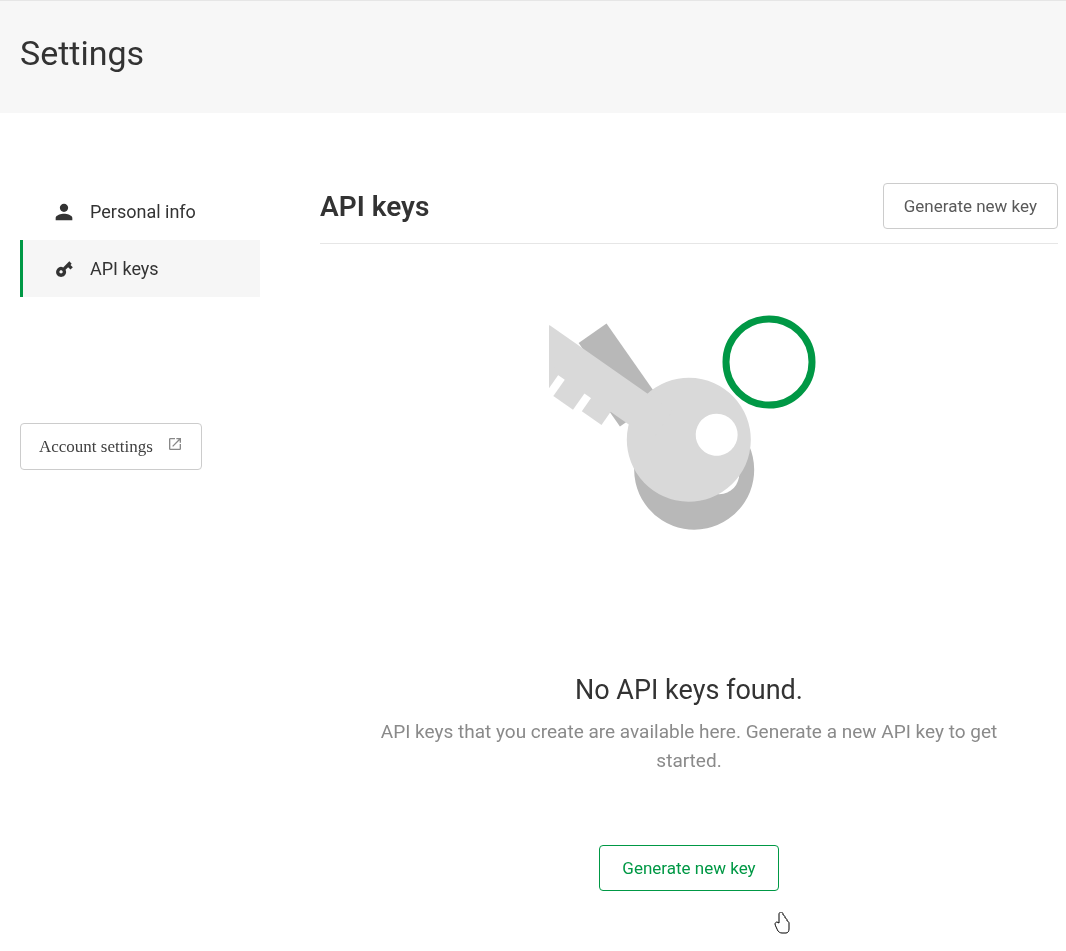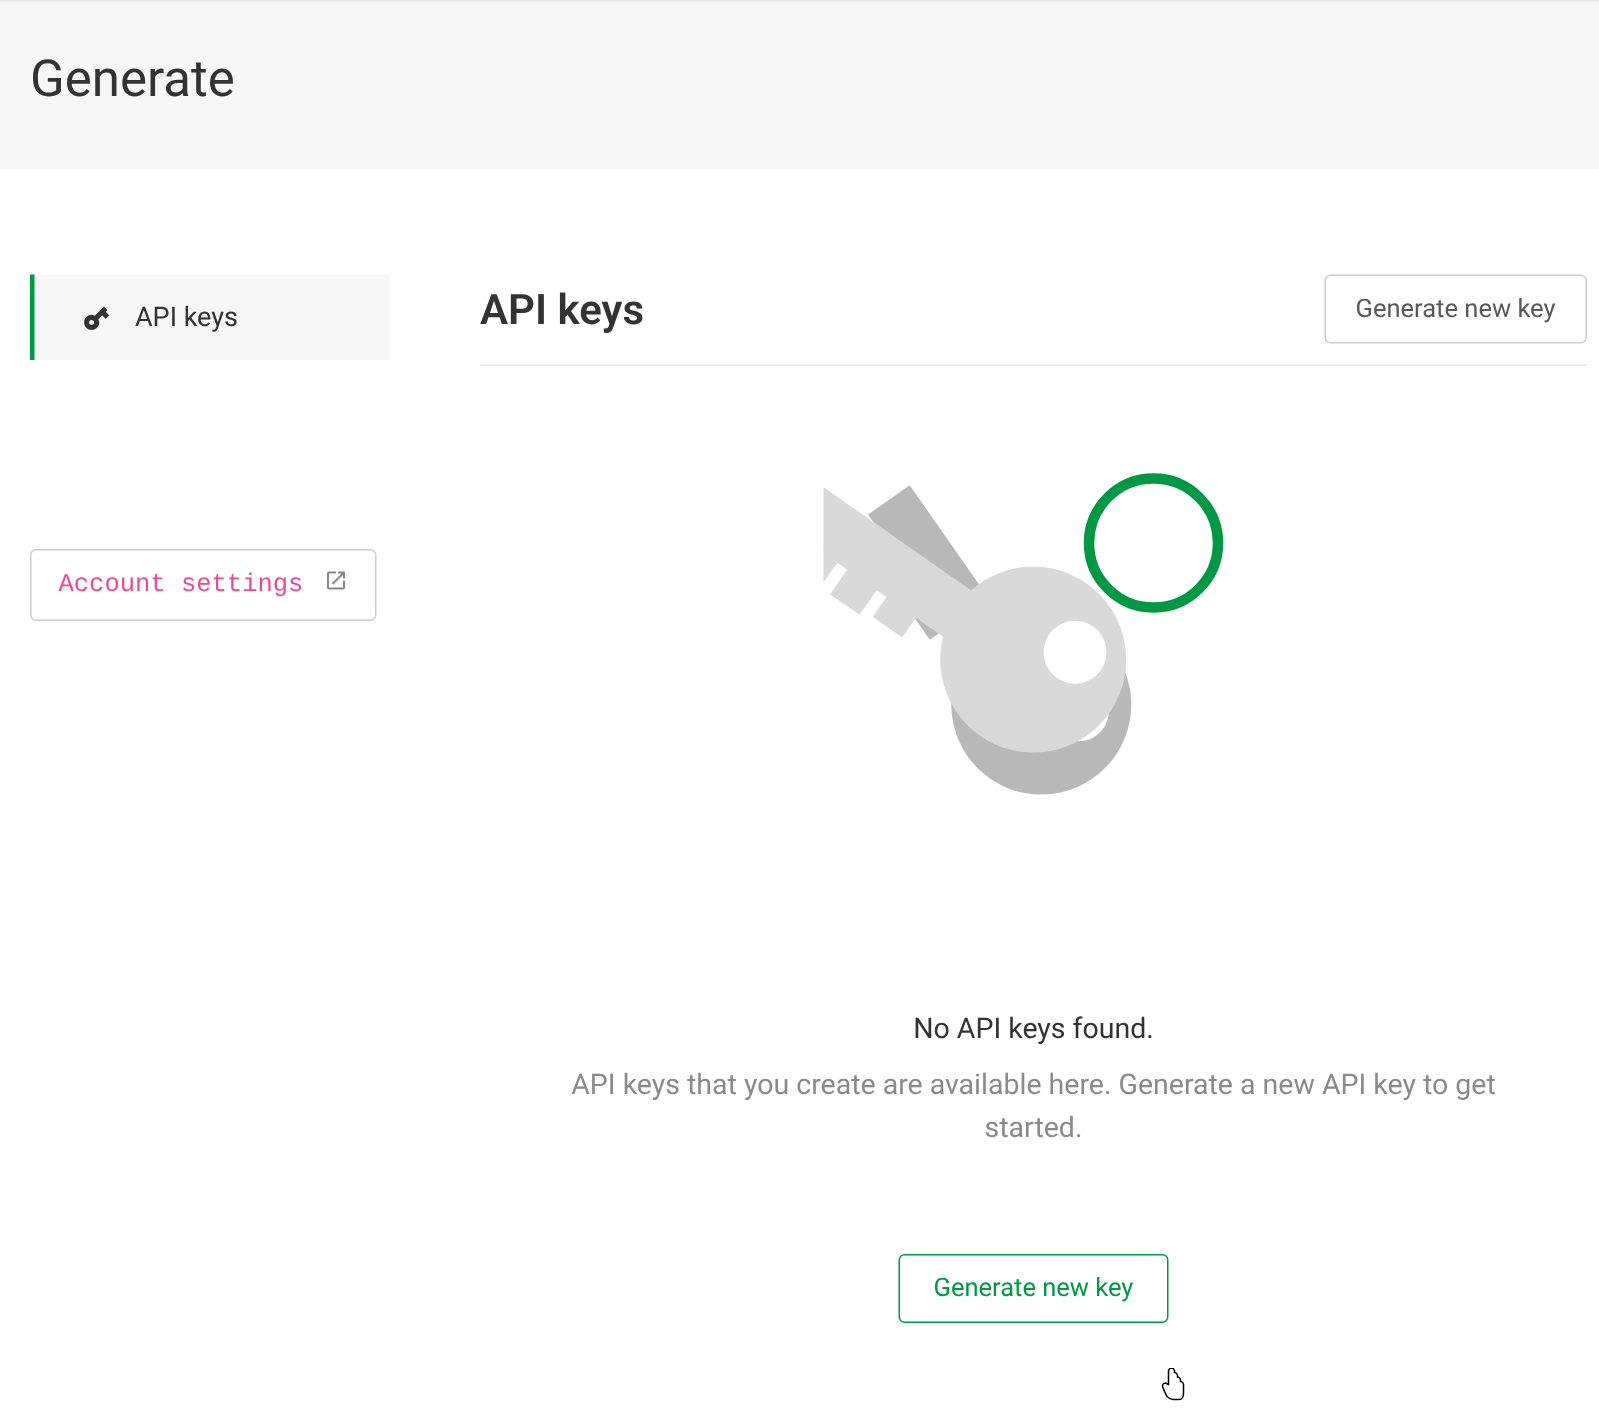--- a/index.html
+++ b/index.html
@@ -70,26 +70,26 @@
       fill: #333;
     }
     .account-settings-btn {
       margin-top: 126px;
       margin-left: 0;
       border: 1px solid #ccc;
       background: #ffffff;
       border-radius: 4px;
       padding: 12px 18px;
       font-size: 17px;
-      color: #ec4899;
+      color: #404040;
       cursor: pointer;
       display: inline-flex;
       align-items: center;
       gap: 14px;
-      font-family: Liberation Mono, monospace;
+      font-family: Liberation Serif, serif;
     }
     .account-settings-btn svg {
       fill: #888;
     }
     .main {
       flex: 1;
       padding-left: 60px;
       padding-right: 8px;
     }
     .main-header {
@@ -118,21 +118,21 @@
       text-align: center;
       padding-top: 70px;
     }
     .keys-illustration {
       margin: 0 auto 40px auto;
       width: 280px;
       height: 320px;
       position: relative;
     }
     .empty-title {
-      font-size: 19px;
+      font-size: 27px;
       color: #333;
       margin-bottom: 11px;
     }
     .empty-desc {
       font-size: 19px;
       color: #8a8a8a;
       max-width: 660px;
       margin: 12px auto 70px auto;
       line-height: 1.5;
     }
@@ -151,26 +151,34 @@
       left: 772px;
       top: 912px;
       font-size: 20px;
       pointer-events: none;
     }
   </style>
 </head>
 <body>
 
 <div class="header">
-  <h1>Generate</h1>
+  <h1>Settings</h1>
 </div>
 
 <div class="content">
   <aside class="sidebar">
     <ul class="sidebar-nav">
+      <li class="sidebar-item">
+        <span class="icon">
+          <svg width="20" height="20" viewBox="0 0 24 24">
+              <path d="M12 12c2.76 0 5-2.24 5-5s-2.24-5-5-5-5 2.24-5 5 2.24 5 5 5zm0 2c-3.33 0-10 1.67-10 5v3h20v-3c0-3.33-6.67-5-10-5z"></path>
+            </svg>
+        </span>
+        <span>Personal info</span>
+      </li>
       <li class="sidebar-item active">
         <span class="icon">
           <svg width="20" height="20" viewBox="0 0 24 24">
               <path d="M12.65 10A5.99 5.99 0 0 0 7 6c-3.31 0-6 2.69-6 6s2.69 6 6 6a5.99 5.99 0 0 0 5.65-4H17v4h4v-4h2v-4H12.65zM7 14c-1.1 0-2-.9-2-2s.9-2 2-2 2 .9 2 2-.9 2-2 2z" transform="rotate(-45 12 12)"></path>
             </svg>
         </span>
         <span>API keys</span>
       </li>
     </ul>
     <button class="account-settings-btn">

